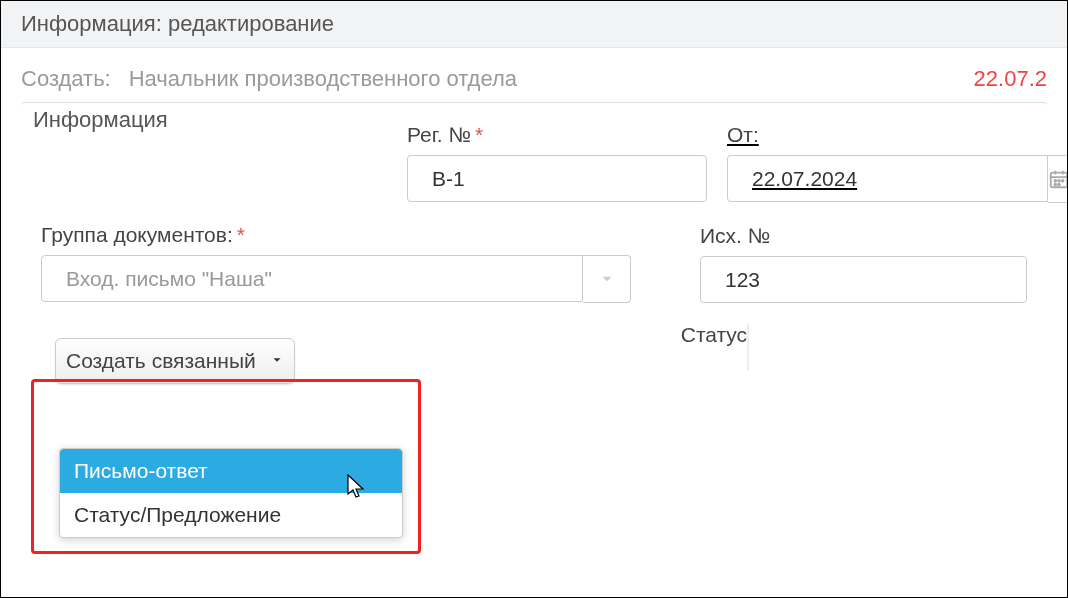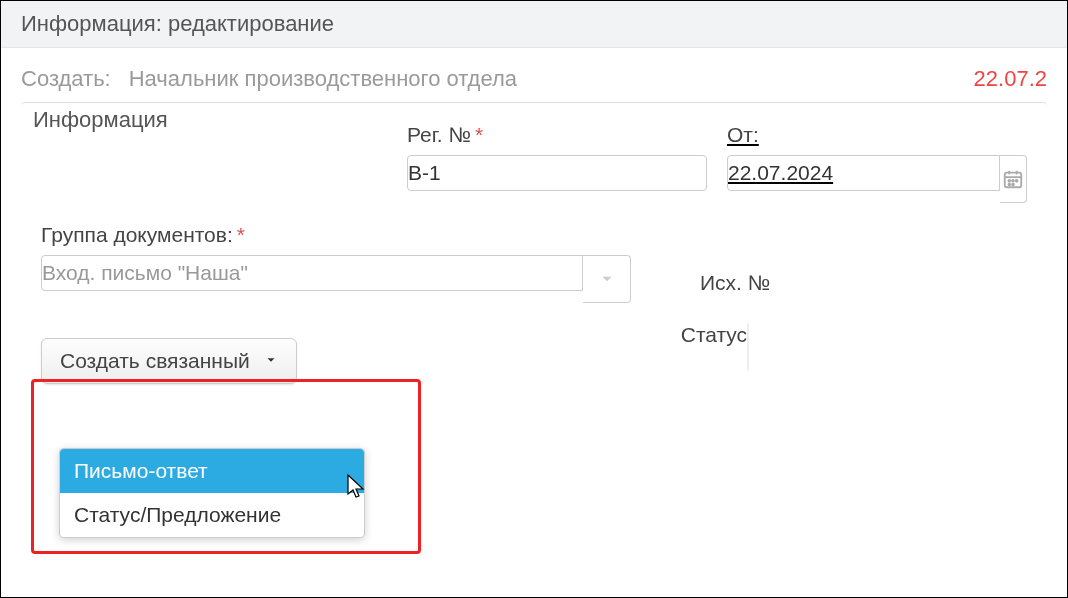--- a/index.html
+++ b/index.html
@@ -12,35 +12,35 @@
     .owner-date { color: #ef4444; }
     .fieldset { margin: 10px 20px; border: 1px solid #ddd; border-radius: 4px; padding: 20px; position: relative; border-left: none; border-right: none; border-bottom: none; }
     .legend { position: absolute; top: -16px; left: 2px; background: #fff; padding: 0 10px; font-size: 22px; color: #555; margin-top: 20px; }
     .row { display: flex; gap: 20px; margin-bottom: 20px; justify-content: flex-end; }
     .col { display: flex; flex-direction: column; }
     .col-1 { width: 300px; }
     .col-2 { width: 300px; text-decoration: underline; }
     .col-3 { width: 350px; }
     .label { font-size: 21px; color: #444; margin-bottom: 8px; }
     .required { color: #d9534f; margin-left: 4px; }
-    .input { border: 1px solid #ccc; border-radius: 4px; padding: 10px 0; font-size: 21px; color: #333; background: #fff; height: 36px; }
+    .input { border: 1px solid #ccc; border-radius: 4px; padding: 10px 24px; font-size: 21px; color: #333; background: #fff; height: 47px; }
     .input-group { display: flex; }
     .input-group .input { border-radius: 4px 0 0 4px; flex: 1; }
     .input-icon { border: 1px solid #ccc; border-left: none; border-radius: 0 4px 4px 0; width: 48px; height: 48px; display: flex; align-items: center; justify-content: center; color: #aaa; background: #fff; }
     .input-readonly { color: #888; background: #fff; }
     .select-group { display: flex; width: 590px; }
     .select-group .input { flex: 1; color: #999; }
     .chevron-box { border: 1px solid #ccc; border-left: none; width: 48px; height: 48px; display: flex; align-items: center; justify-content: center; color: #bbb; background: #fff; border-radius: 0 4px 4px 0; }
     .row2 { display: flex; gap: 33px; margin-bottom: 20px; align-items: flex-end; }
     .status-block { display: flex; flex-direction: row; width: 350px; }
     .status-box { border: 1px solid #eee; background: #fafafa; height: 48px; border-radius: 4px; }
     .highlight-box { position: absolute; left: 30px; top: 378px; width: 390px; height: 175px; border: 3px solid #e22; border-radius: 4px; pointer-events: none; }
-    .dropdown-btn { margin-left: 0; margin-top: 15px; display: inline-flex; align-items: center; background: linear-gradient(#fefefe, #eee); border: 1px solid #ccc; border-radius: 6px; padding: 10px 18px; font-size: 21px; color: #444; box-shadow: 0 1px 2px rgba(0,0,0,0.1); cursor: pointer; }
+    .dropdown-btn { margin-left: 14px; margin-top: 15px; display: inline-flex; align-items: center; background: linear-gradient(#fefefe, #eee); border: 1px solid #ccc; border-radius: 6px; padding: 10px 10px; font-size: 21px; color: #444; box-shadow: 0 1px 2px rgba(0,0,0,0.1); cursor: pointer; }
     .dropdown-btn .chev { margin-left: 14px; font-size: 14px; color: #333; }
-    .dropdown-menu { position: absolute; left: 58px; top: 447px; width: 306px; background: #fff; border: 1px solid #ccc; border-radius: 4px; box-shadow: 0 2px 8px rgba(0,0,0,0.18); z-index: 5; }
+    .dropdown-menu { position: absolute; left: 58px; top: 447px; width: 344px; background: #fff; border: 1px solid #ccc; border-radius: 4px; box-shadow: 0 2px 8px rgba(0,0,0,0.18); z-index: 5; }
     .menu-item { padding: 10px 14px; font-size: 21px; color: #333; cursor: pointer; }
     .menu-item.highlighted { background: #2cabe3; color: #fff; border-radius: 4px 4px 0 0; }
     .cursor { position: absolute; left: 346px; top: 473px; width: 20px; height: 28px; z-index: 10; pointer-events: none; }
     .calendar-svg { width: 22px; height: 22px; }
     .chev-svg { width: 18px; height: 18px; }
     .row3 { display: flex; gap: 56px; }
   </style>
 </head>
 <body>
 
@@ -93,20 +93,21 @@
           <div class="input input-readonly" style="border-radius:4px 0 0 4px; display:flex; align-items:center;">Вход. письмо "Наша"</div>
           <div class="chevron-box">
             <svg class="chev-svg" viewBox="0 0 24 24" fill="#ccc">
                 <path d="M6 9l6 6 6-6z"></path>
               </svg>
           </div>
         </div>
       </div>
       <div class="col" style="width: 350px; margin-left: 36px;">
         <div class="label">Исх. №</div>
+        <input class="input" value="123" style="">
       </div>
     </div>
 
     <div class="row3">
       <div style="width: 590px; position: relative;">
         <div class="dropdown-btn">
           <span>Создать связанный</span>
           <span class="chev">
             <svg width="14" height="14" viewBox="0 0 24 24" fill="#333">
                 <path d="M6 9l6 6 6-6z"></path>

